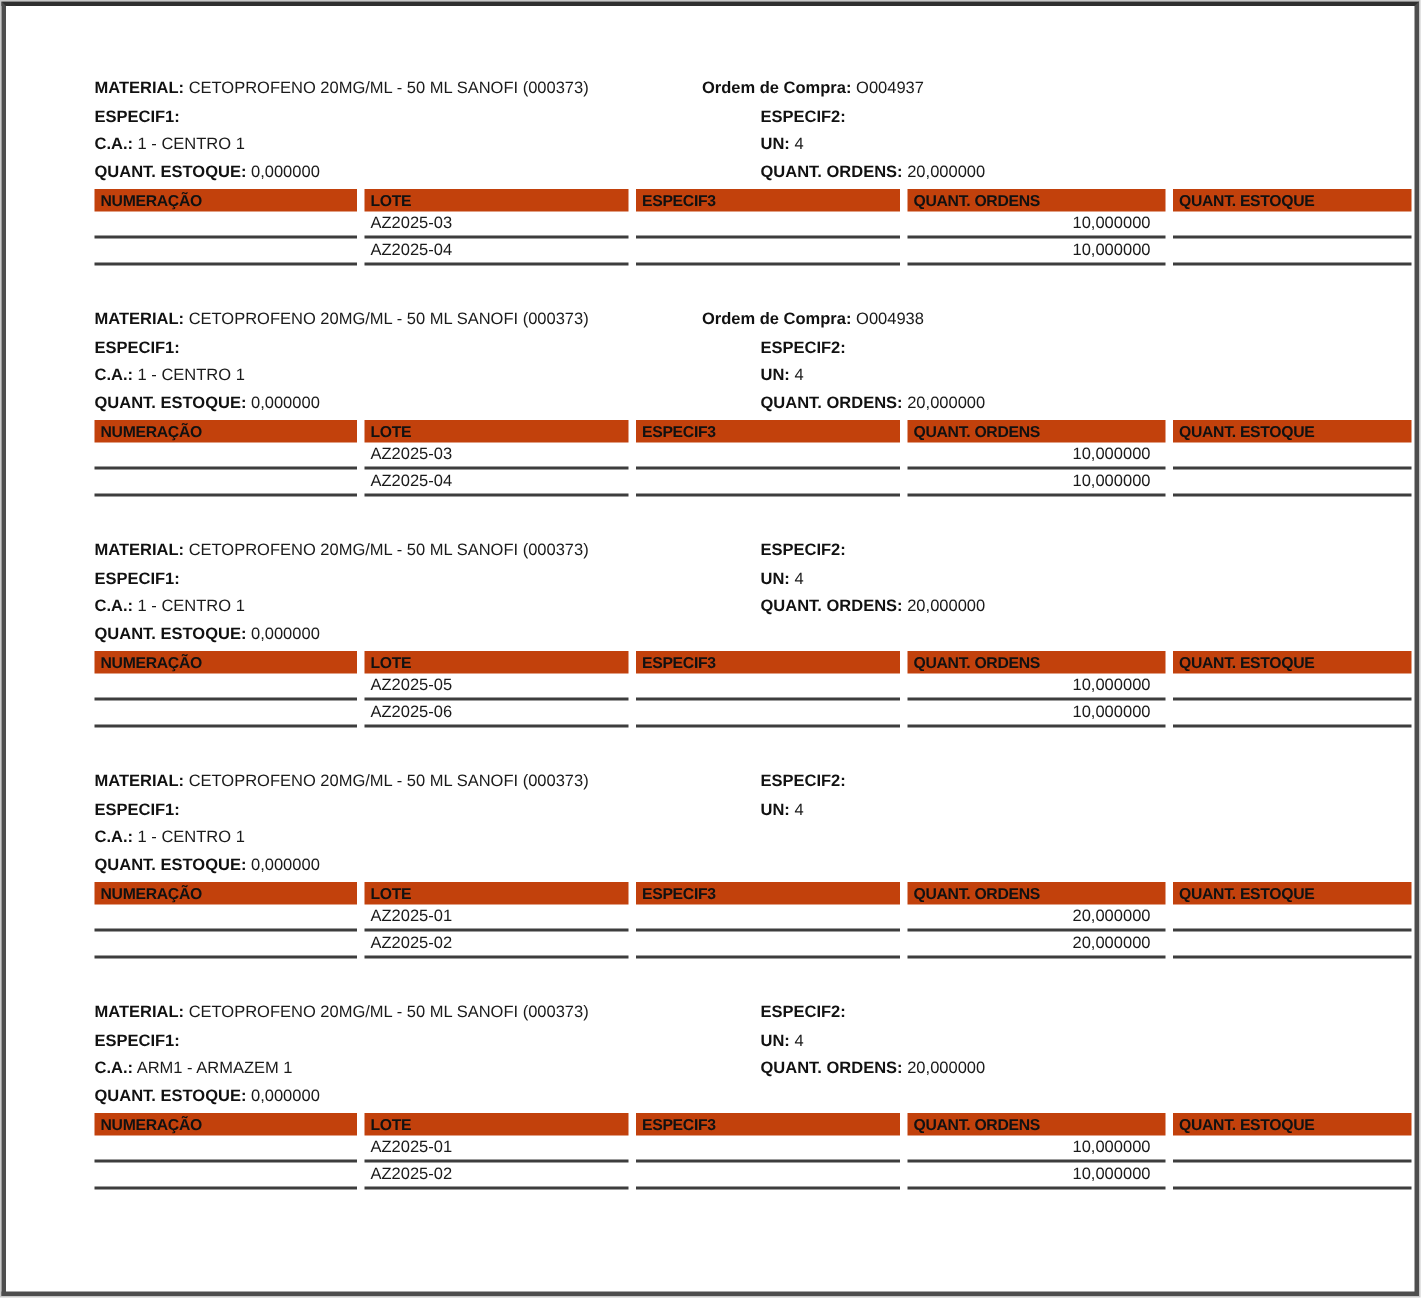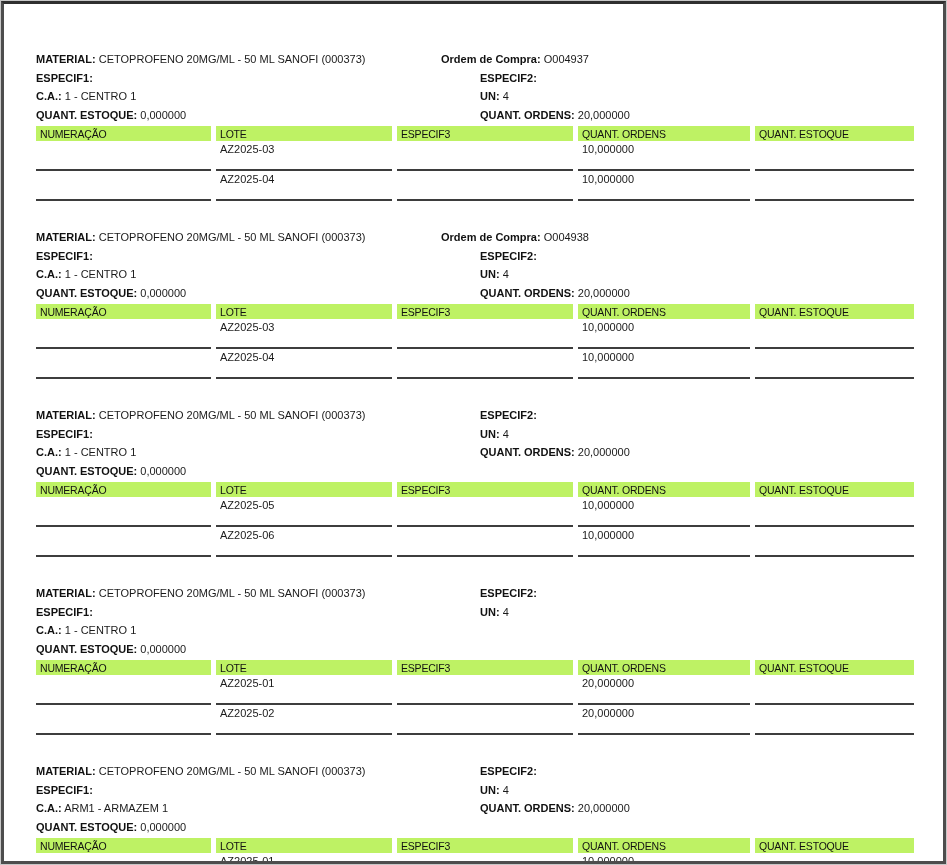--- a/index.html
+++ b/index.html
@@ -24,42 +24,42 @@
   .report-header{display:flex;padding-top:24px;}
   .title-zone{flex:1;text-align:center;padding-top:18px;padding-left:40px;}
   .report-title{
     font-size:17px;font-weight:bold;letter-spacing:.3px;color:#262626;
     white-space:nowrap;
   }
   .meta-zone{width:198px;text-align:right;font-size:10px;line-height:14px;color:#1a1a1a;white-space:nowrap;}
   .hl{background:#c3c3c3;font-weight:bold;padding:0 1px;}
   
   #sections{margin-top:22px;}
-  .section{margin-bottom:27px;}
+  .section{margin-bottom:27px;margin-left:27px;}
   .labels{display:grid;grid-template-columns:405px 1fr;font-size:11px;line-height:18.5px;}
   .labels b{font-weight:bold;color:#111;}
   .rline{padding-left:0;}
   .rline.indent{padding-left:39px;}
   .field-line{white-space:nowrap;overflow:hidden;}
   
   .otable{width:878px;margin-top:2px;}
   .trow{display:grid;grid-template-columns:175px 176px 176px 172px 159px;column-gap:5px;}
   .thead .cell{
-    background:#bef264;
-    font-weight:normal;font-size:10.5px;line-height:14px;height:14px;
+    background:#c2410c;
+    font-weight:bold;font-size:10.5px;line-height:14px;height:14px;
     padding:1px 4px 0 4px;letter-spacing:-0.2px;color:#111;
     white-space:nowrap;overflow:hidden;
   }
   .tdata .cell{
     border-bottom:2px solid #3d3d3d;
     font-size:11px;line-height:15px;height:15px;
-    padding:1px 4px 12px 4px;
+    padding:1px 4px 0 4px;
     white-space:nowrap;overflow:hidden;
   }
-  .cell.num{text-align:left;padding-right:10px;}
+  .cell.num{text-align:right;padding-right:10px;}
 </style>
 </head>
 <body>
 
 <div class="page">
 
   <div class="report-header">
   </div>
 
   <div id="sections">

